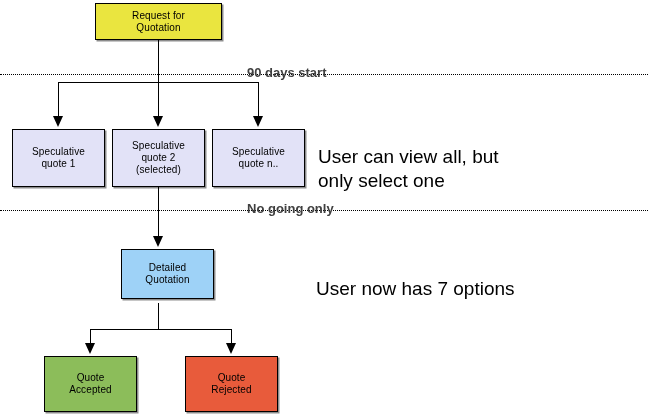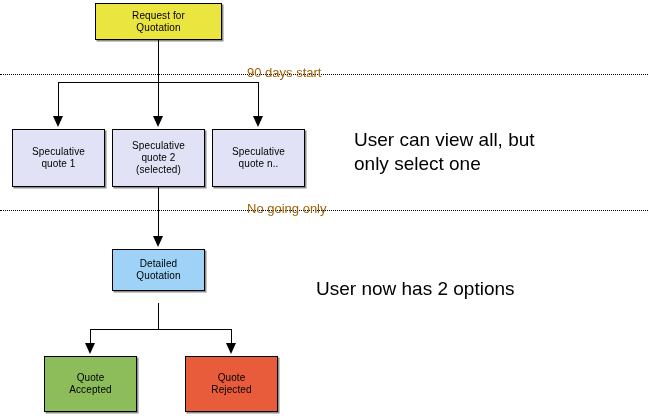--- a/index.html
+++ b/index.html
@@ -48,22 +48,22 @@
 
   
   .phase-line{
     position:absolute;
     left:0;width:648px;height:0;
     border-top:1px dotted #000;
   }
   .phase-label{
     position:absolute;
     font-size:13px;
-    font-weight:normal;
-    color:#a16207;
+    font-weight:bold;
+    color:#404040;
     background:transparent;
     white-space:nowrap;
     letter-spacing:0px;
   }
 
   
   .annot{
     position:absolute;
     font-size:19px;
     line-height:24px;
@@ -108,35 +108,35 @@
     <span class="lbl">Speculative
 quote 2
 (selected)</span>
   </div>
 
   <div class="node node-spec" style="left:212px;top:129px;width:93px;height:58px;">
     <span class="lbl">Speculative
 quote n..</span>
   </div>
 
-  <div class="annot" style="left:318px;top:128px;margin-left:36px;">User can view all, but
+  <div class="annot" style="left:318px;top:145px;">User can view all, but
 only select one</div>
 
   <div class="vline" style="left:158px;top:187px;height:51px;"></div>
   <div class="arrowhead" style="left:153px;top:236px;"></div>
 
   <div class="phase-line" style="top:210px;"></div>
   <div class="phase-label" style="left:247px;top:201px;">No going only</div>
 
-  <div class="node node-detailed" style="left:112px;top:249px;width:93px;height:42px;">
+  <div class="node node-detailed" style="left:121px;top:249px;width:93px;height:50px;">
     <span class="lbl">Detailed
 Quotation</span>
   </div>
 
-  <div class="annot" style="left:316px;top:277px;">User now has 2 options</div>
+  <div class="annot" style="left:316px;top:277px;">User now has 7 options</div>
 
   <div class="vline" style="left:158px;top:303px;height:26px;"></div>
   <div class="hline" style="left:90px;top:329px;width:142px;"></div>
 
   <div class="vline" style="left:90px;top:329px;height:16px;"></div>
   <div class="arrowhead" style="left:85px;top:343px;"></div>
 
   <div class="vline" style="left:231px;top:329px;height:16px;"></div>
   <div class="arrowhead" style="left:226px;top:343px;"></div>
 

